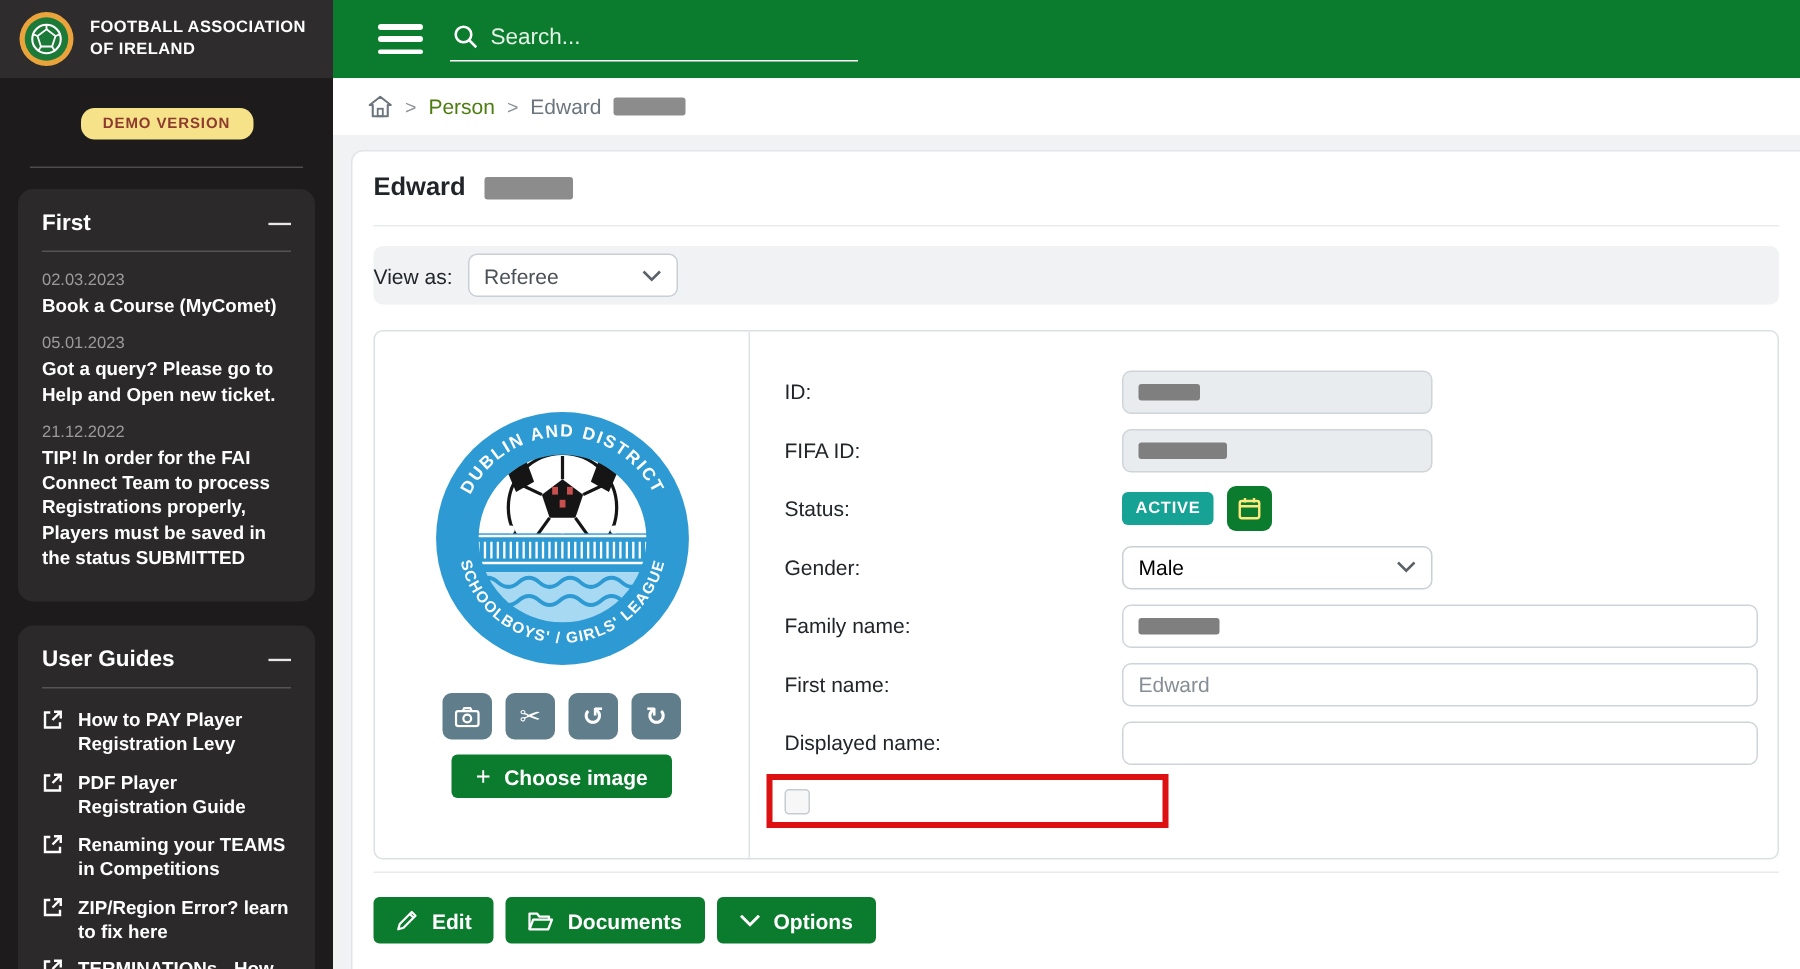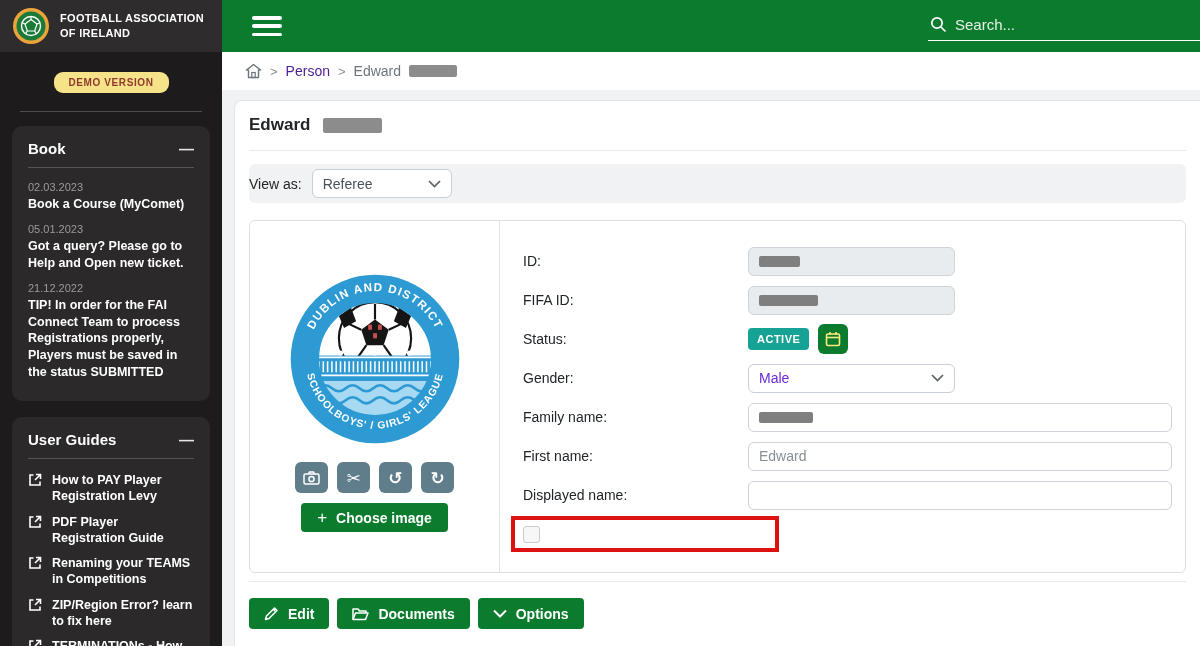--- a/index.html
+++ b/index.html
@@ -21,30 +21,30 @@
   .collapse-btn { background:none; border:none; color:#e8e8e8; font-size:15px; font-weight:bold; cursor:pointer; line-height:1; }
   .side-card hr { border:none; border-top:1px solid #555353; margin:10px 0 13px 0; }
   .news-date { font-size:11px; color:#9c9a9a; margin-bottom:3px; }
   .news-title { font-size:12.5px; font-weight:bold; color:#fff; line-height:1.35; margin-bottom:10px; }
   .guide-item { display:flex; gap:10px; margin-bottom:9px; cursor:pointer; }
   .guide-item svg { flex:none; margin-top:1px; }
   .guide-label { font-size:12.5px; font-weight:bold; color:#fff; line-height:1.3; }
 
   
   .main { flex:1; display:flex; flex-direction:column; min-width:0; }
-  .topbar { height:52px; background:#0b7c2e; display:flex; align-items:center; flex:none;justify-content:space-between; }
+  .topbar { height:52px; background:#0b7c2e; display:flex; align-items:center; flex:none; }
   .hamburger { margin-left:30px; width:30px; height:20px; display:flex; flex-direction:column; justify-content:space-between; background:none; border:none; cursor:pointer; }
   .hamburger span { display:block; height:3.5px; background:#fff; border-radius:2px; }
   .search-wrap { margin-left:18px; width:272px; display:flex; align-items:center; gap:8px;
     border-bottom:1.5px solid #fff; padding:4px 2px 7px 2px; }
   .search-wrap input { background:transparent; border:none; outline:none; color:#fff; font-size:15px; width:220px; font-family:"Liberation Sans",sans-serif; }
   .search-wrap input::placeholder { color:#f2f7f2; opacity:.95; }
 
   .crumbs { height:38px; background:#fff; display:flex; align-items:center; gap:8px; padding-left:23px; font-size:14px; color:#6c757d; flex:none; }
-  .crumbs a { color:#4c1d95; text-decoration:none; cursor:pointer; }
+  .crumbs a { color:#4d7c0f; text-decoration:none; cursor:pointer; }
   .crumb-sep { color:#8a9197; font-size:13px; }
   .redact { display:inline-block; background:#8c8c8c; border-radius:2px; vertical-align:middle; }
 
   .content { flex:1; background:#f1f2f4; padding:10px 0 0 12px; min-height:0; }
   .card { background:#fff; border:1px solid #e2e5e8; border-right:none; border-bottom:none;
     border-radius:8px 0 0 0; height:100%; padding:14px; }
 
   .page-title { font-size:17px; font-weight:bold; color:#212529; }
   .title-hr { border:none; border-top:1px solid #e8eaed; margin:15px 0 13px 0; }
 
@@ -102,21 +102,21 @@
       </svg>
       <div class="brand-name">FOOTBALL ASSOCIATION OF IRELAND</div>
     </div>
 
     <div class="side-body">
       <button class="demo-badge">DEMO VERSION</button>
       <hr class="side-divider">
 
       <section class="side-card">
         <div class="side-card-head">
-          <span class="side-card-title">Book</span>
+          <span class="side-card-title">First</span>
           <button class="collapse-btn">—</button>
         </div>
         <hr>
         <div>
           <div class="news-date">02.03.2023</div>
           <div class="news-title">Book a Course (MyComet)</div>
         </div>
         <div>
           <div class="news-date">05.01.2023</div>
           <div class="news-title">Got a query? Please go to Help and Open new ticket.</div>
@@ -319,21 +319,21 @@
                     <line x1="1.5" y1="6.5" x2="14.5" y2="6.5" stroke="#ffe97f" stroke-width="1.6"></line>
                     <line x1="5" y1="1" x2="5" y2="4" stroke="#ffe97f" stroke-width="1.6"></line>
                     <line x1="11" y1="1" x2="11" y2="4" stroke="#ffe97f" stroke-width="1.6"></line>
                   </svg>
               </button>
             </div>
 
             <div class="frow">
               <span class="flabel">Gender:</span>
               <div class="selectbox w-narrow">
-                <span style="color:#6d28d9;">Male</span>
+                <span style="color:#000000;">Male</span>
                 <svg width="13" height="8" viewBox="0 0 13 8">
                     <path d="M1 1l5.5 5.5L12 1" fill="none" stroke="#5a6268" stroke-width="1.7"></path>
                   </svg>
               </div>
             </div>
 
             <div class="frow">
               <span class="flabel">Family name:</span>
               <div class="input-box w-wide">
                 <span class="redact" style="width:54px;height:11px;background:#7f7f7f;"></span>

